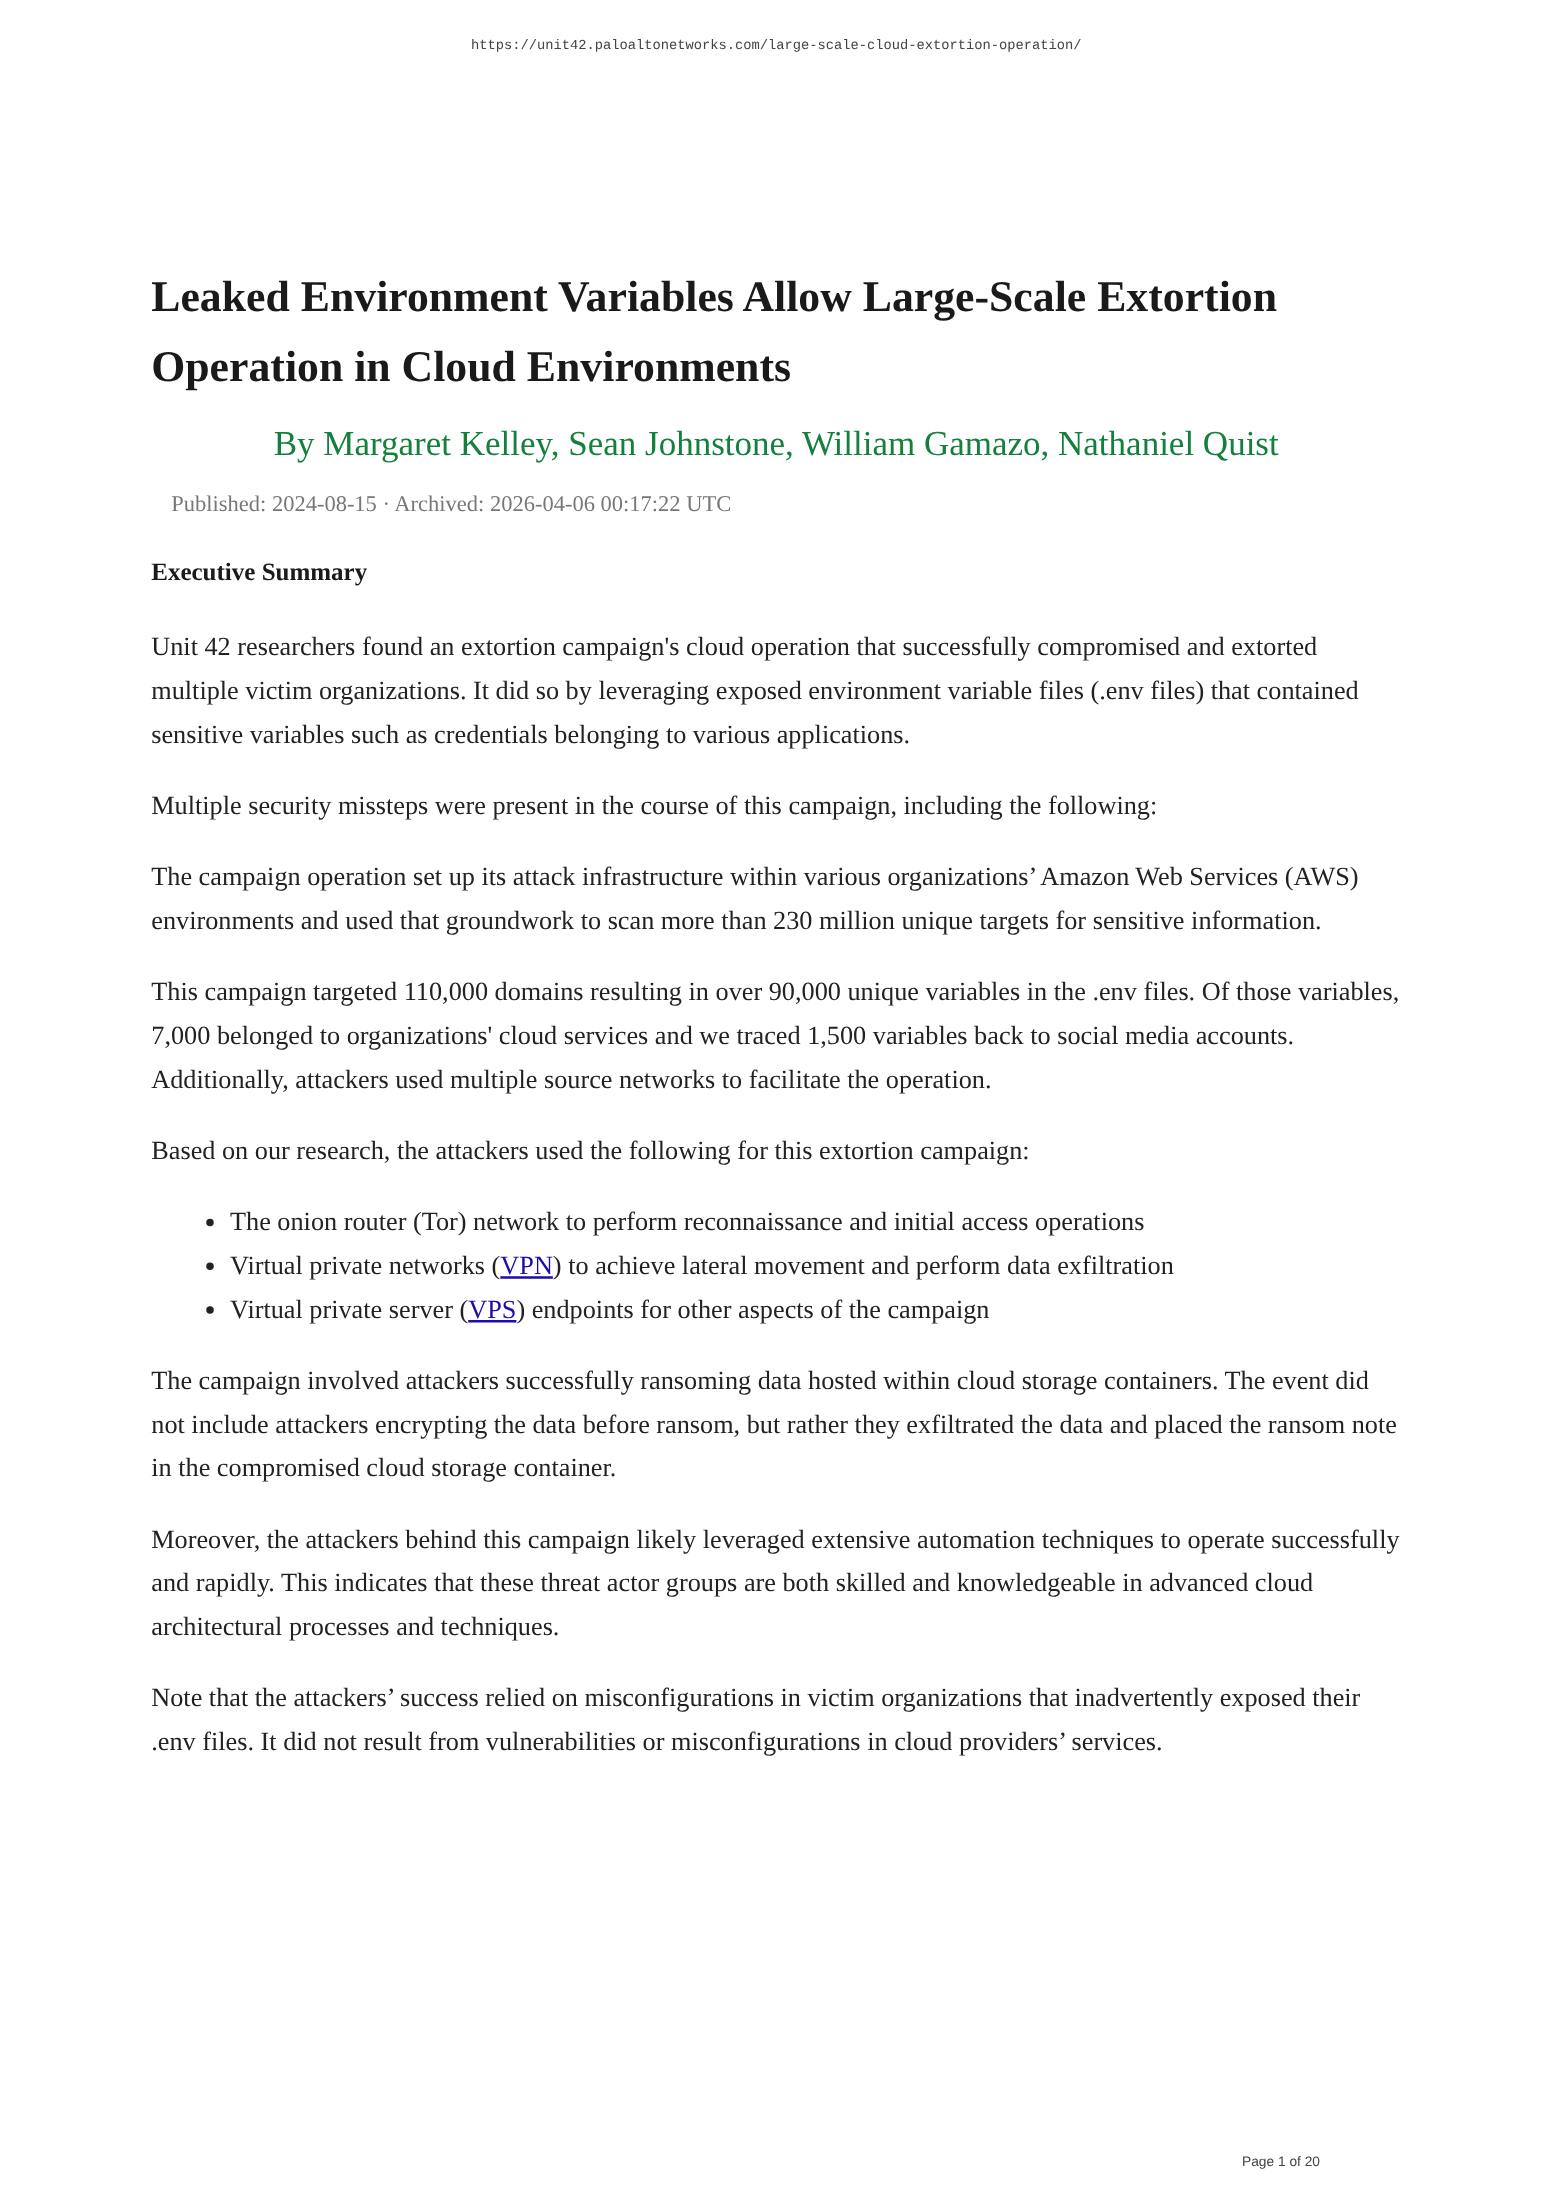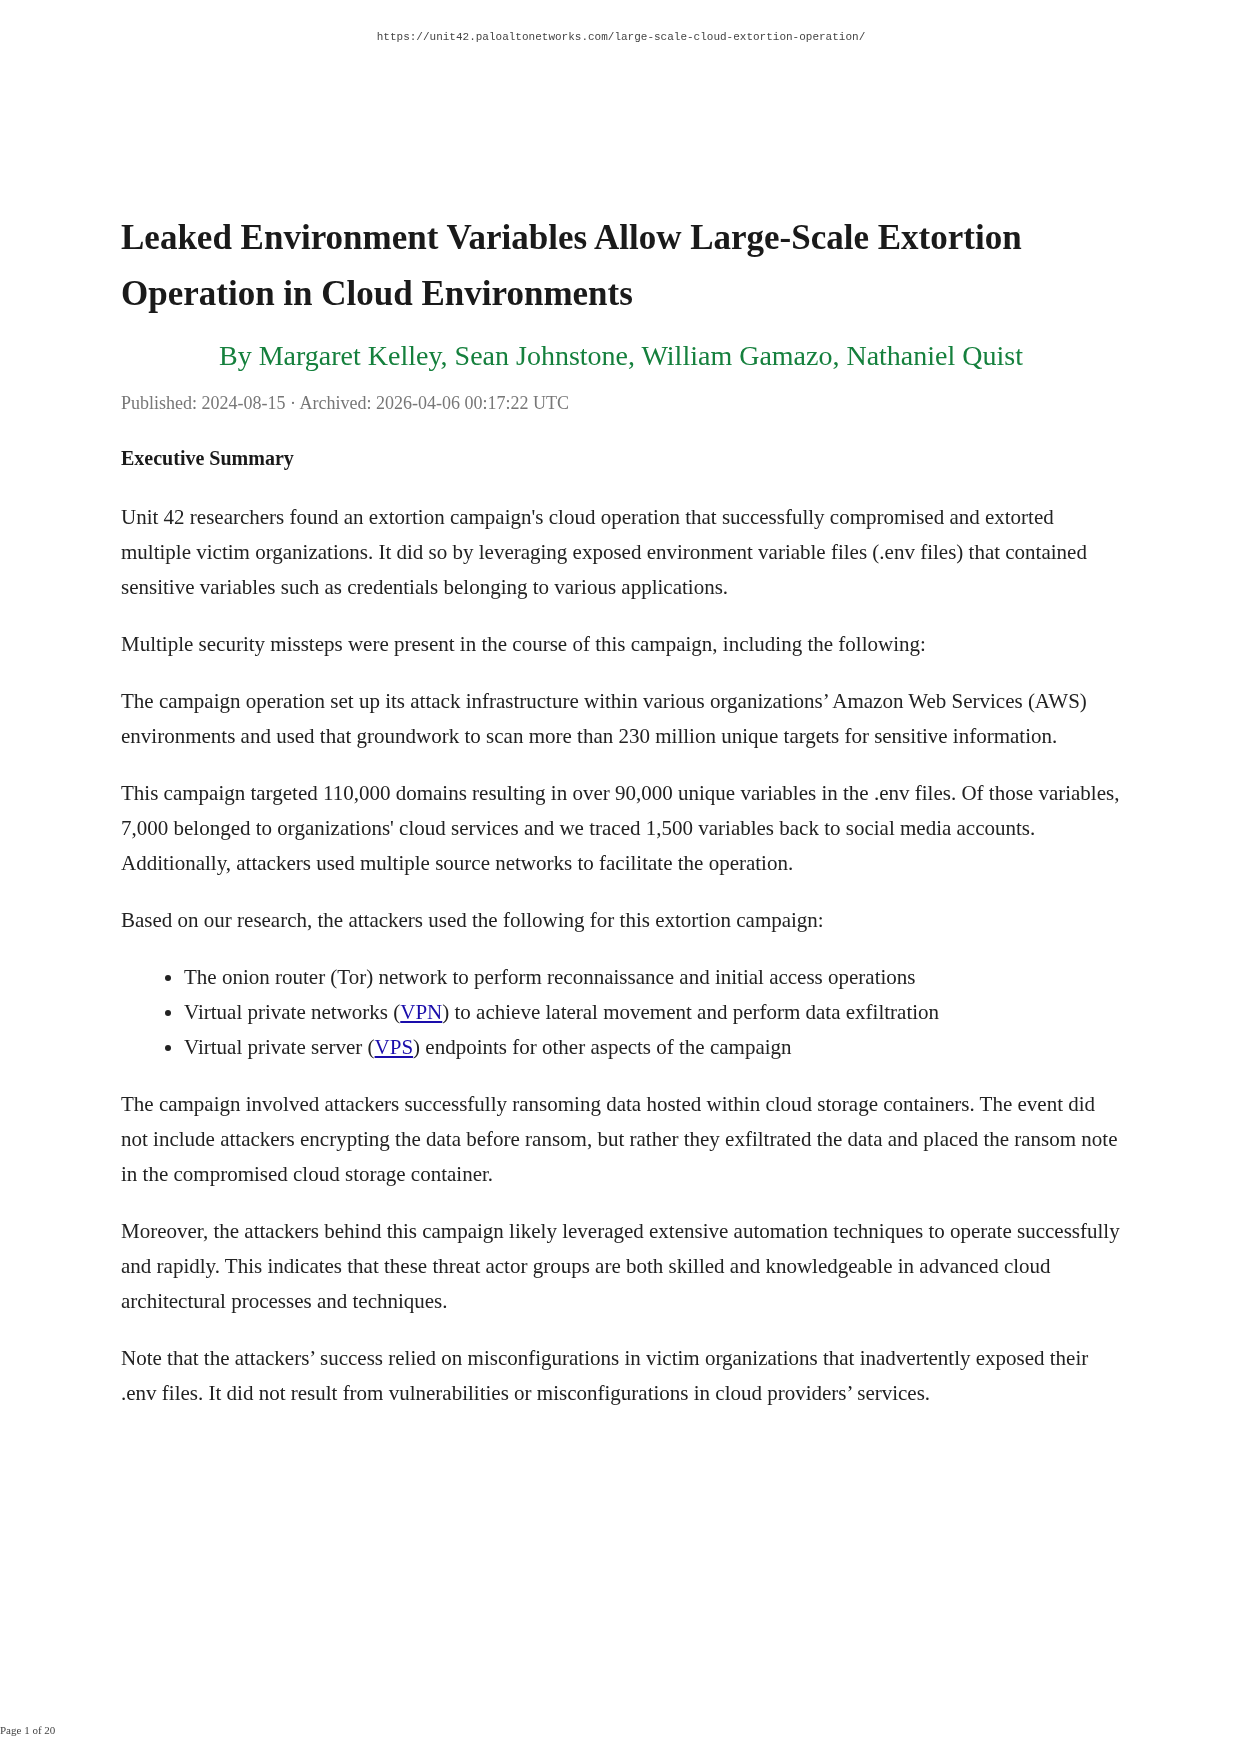--- a/index.html
+++ b/index.html
@@ -9,29 +9,29 @@
     font-family: Liberation Mono, monospace; font-size: 11px; color: #444;
   }
   .content {
     position: absolute; top: 210px; left: 121px; width: 1000px;
     font-family: "Liberation Serif", serif; color: #222;
   }
   h1 {
     font-size: 35px; font-weight: bold; line-height: 56px; margin: 0 0 20px 0; color: #1a1a1a;
   }
   .byline { font-size: 28px; color: #15803d; margin: 0 0 20px 0; line-height: 28px; text-align: center; }
-  .meta { font-size: 18px; color: #777; margin: 0 0 22px 0; line-height: 26px; }
+  .meta { font-size: 18px; color: #777; margin: 0 0 22px 16px; line-height: 26px; }
   h2 { font-size: 20px; font-weight: bold; margin: 0 0 22px 0; line-height: 40px; color: #1a1a1a; }
   p { font-size: 21px; line-height: 35px; margin: 0 0 22px 0; }
   ul { margin: 0 0 22px 0; padding-left: 63px; font-size: 21px; line-height: 35px; }
   li { margin: 0; }
   a { color: #1a0dab; text-decoration: underline; }
   .footer {
-    position: absolute; top: 1724px; left: 0; width: 1204px; text-align: left;
-    font-family: Liberation Serif, serif; font-size: 11px; color: #444;
+    position: absolute; top: 1724px; left: 0; width: 1056px; text-align: right;
+    font-family: Liberation Sans, sans-serif; font-size: 11px; color: #444;
   }
 </style>
 </head>
 <body>
 
 <div class="url-header">https://unit42.paloaltonetworks.com/large-scale-cloud-extortion-operation/</div>
 
 <div class="content">
   <h1>Leaked Environment Variables Allow Large-Scale Extortion Operation in Cloud Environments</h1>
   <div class="byline">By Margaret Kelley, Sean Johnstone, William Gamazo, Nathaniel Quist</div>

